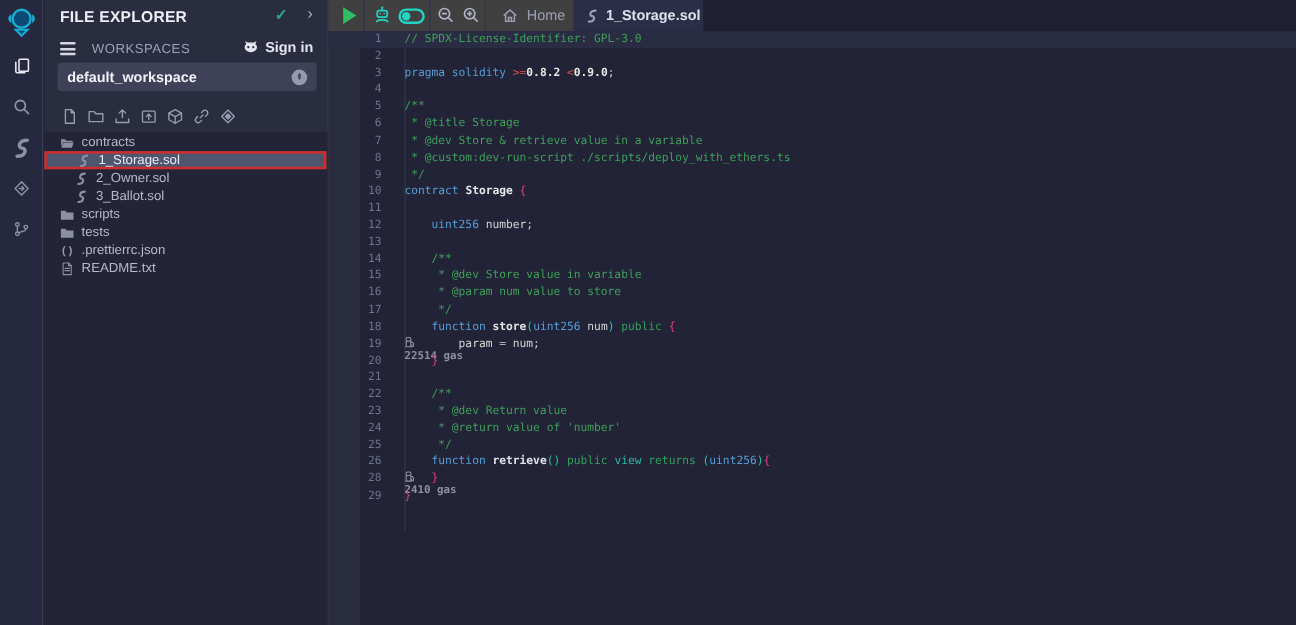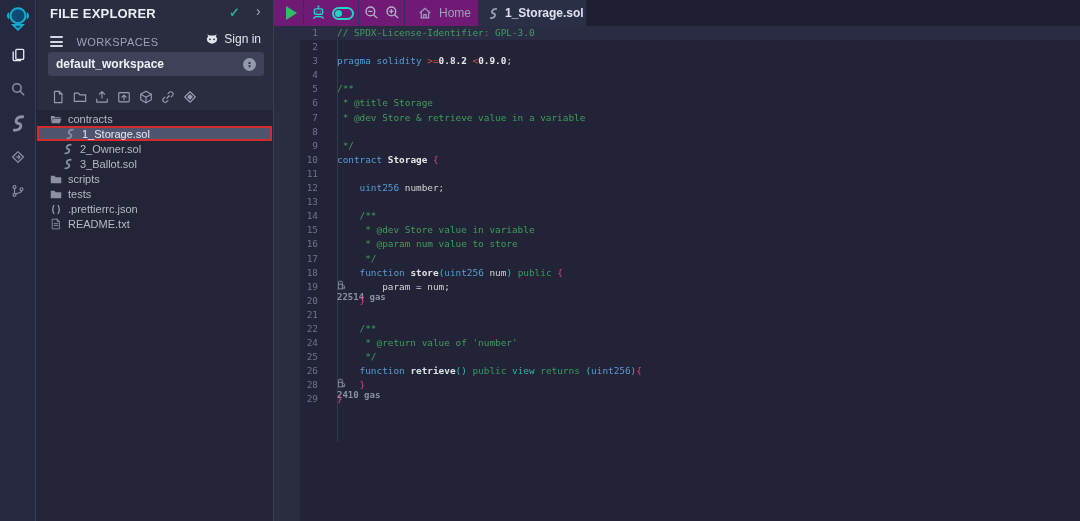--- a/index.html
+++ b/index.html
@@ -15,41 +15,41 @@
 
   
   .panel{position:absolute;left:37px;top:0;width:237px;height:100%;background:#2a2c3f;border-right:1px solid #3a3d52;}
   .fe-title{position:absolute;left:13px;top:6px;font-size:13px;font-weight:bold;color:#eceef5;letter-spacing:.2px;}
   .fe-check{position:absolute;left:192px;top:5px;color:#2aa98f;font-size:13px;font-weight:bold;}
   .fe-chevron{position:absolute;left:219px;top:3px;color:#a9acbe;font-size:14px;}
   .ws-row{position:absolute;left:13px;top:32px;right:10px;height:16px;}
   .hamburger{display:inline-block;vertical-align:middle;margin-right:9px;}
   .hamburger i{display:block;width:13px;height:2px;background:#d5d7e2;margin:2.5px 0;border-radius:1px;}
   .ws-label{font-size:11px;color:#9ca0b8;letter-spacing:.4px;vertical-align:middle;}
-  .signin{position:absolute;right:2px;top:0;color:#e3e5ee;font-size:12px;font-weight:normal;display:flex;align-items:center;gap:5px;cursor:pointer;}
+  .signin{position:absolute;right:2px;top:0;color:#e3e5ee;font-size:12px;font-weight:bold;display:flex;align-items:center;gap:5px;cursor:pointer;}
   .signin .icon{color:#e3e5ee;}
   .ws-select{position:absolute;left:11px;top:52px;width:216px;height:24px;background:#3f4158;border-radius:3px;
              display:flex;align-items:center;padding:0 8px;cursor:pointer;}
   .ws-select .val{font-size:12px;font-weight:bold;color:#f0f1f6;flex:1;}
   .updown{width:13px;height:13px;border-radius:50%;background:#9599ad;display:flex;flex-direction:column;
           align-items:center;justify-content:center;color:#34364d;}
   .updown b{font-size:5px;line-height:4px;display:block;}
   .actions{position:absolute;left:13px;top:89px;display:flex;gap:7px;}
   .abtn{width:15px;height:15px;color:#9a9db2;display:flex;align-items:center;justify-content:center;cursor:pointer;}
 
   .tree{position:absolute;left:0;top:110px;right:0;bottom:0;background:#232536;padding-top:1px;}
   .trow{position:relative;height:15px;display:flex;align-items:center;color:#b6b9c8;font-size:11px;cursor:pointer;}
   .trow .icon{width:12px;height:12px;display:flex;align-items:center;justify-content:center;color:#8c90a5;margin-right:6px;}
   .trow.ind0{padding-left:13px;}
   .trow.ind1{padding-left:25px;}
   .trow.selected{background:#50556f;border:2px solid #d22b2b;color:#e8eaf2;margin-right:1px;}
   .braces-glyph{font-size:9px;color:#9a9db2;font-weight:bold;letter-spacing:0;}
 
   
-  .tabbar{position:absolute;left:274px;right:0;top:0;height:26px;background:#701a75;}
+  .tabbar{position:absolute;left:274px;right:0;top:0;height:26px;background:#404040;}
   .sep{position:absolute;top:0;width:1px;height:26px;background:#32344a;}
   .playbtn{position:absolute;left:12px;top:6px;width:0;height:0;cursor:pointer;
            border-left:11px solid #2fbe62;border-top:7px solid transparent;border-bottom:7px solid transparent;}
   .robot{position:absolute;left:36px;top:4px;color:#23d3c3;cursor:pointer;}
   .toggle{position:absolute;left:58px;top:7px;width:22px;height:13px;border:2px solid #23d3c3;border-radius:8px;cursor:pointer;}
   .toggle .knob{position:absolute;left:1px;top:1px;width:7px;height:7px;border-radius:50%;background:#23d3c3;}
   .zbtn{position:absolute;top:5px;color:#b0b3c5;cursor:pointer;}
   .tab{position:absolute;top:0;height:26px;display:flex;align-items:center;cursor:pointer;}
   .tab-home{left:130px;width:74px;padding-left:14px;color:#9ba0b8;font-size:12px;gap:7px;}
   .tab-active{left:204px;width:108px;background:#2b2e47;padding-left:10px;color:#dfe2ee;font-size:12px;font-weight:bold;gap:6px;}
@@ -369,20 +369,21 @@
         <div class="eline">
           <span class="ln">6</span>
           <span class="code"><span class="tok-c"> * @title Storage</span></span>
         </div>
         <div class="eline">
           <span class="ln">7</span>
           <span class="code"><span class="tok-c"> * @dev Store &amp; retrieve value in a variable</span></span>
         </div>
         <div class="eline">
           <span class="ln">8</span>
+          <span class="code"><span class="tok-c"> * @custom:dev-run-script ./scripts/deploy_with_ethers.ts</span></span>
         </div>
         <div class="eline">
           <span class="ln">9</span>
           <span class="code"><span class="tok-c"> */</span></span>
         </div>
         <div class="eline">
           <span class="ln">10</span>
           <span class="code"><span class="tok-k">contract </span><span class="tok-n">Storage </span><span class="tok-b">{</span></span>
         </div>
         <div class="eline">
@@ -429,20 +430,24 @@
         </div>
         <div class="eline">
           <span class="ln">21</span>
           <span class="code"></span>
         </div>
         <div class="eline">
           <span class="ln">22</span>
           <span class="code"><span class="tok-c">    /**</span></span>
         </div>
         <div class="eline">
+          <span class="ln">23</span>
+          <span class="code"><span class="tok-c">     * @dev Return value</span></span>
+        </div>
+        <div class="eline">
           <span class="ln">24</span>
           <span class="code"><span class="tok-c">     * @return value of 'number'</span></span>
         </div>
         <div class="eline">
           <span class="ln">25</span>
           <span class="code"><span class="tok-c">     */</span></span>
         </div>
         <div class="eline">
           <span class="ln">26</span>
           <span class="code"><span class="tok-w">    </span><span class="tok-k">function</span><span class="tok-w"> </span><span class="tok-f">retrieve</span><span class="tok-p">()</span><span class="tok-w"> </span><span class="tok-g">public</span><span class="tok-w"> </span><span class="tok-v">view</span><span class="tok-w"> </span><span class="tok-g">returns</span><span class="tok-w"> </span><span class="tok-p">(</span><span class="tok-k">uint256</span><span class="tok-p">)</span><span class="tok-b">{</span><span class="gas"><span class="icon" style="display:inline"><svg width="9" height="10" viewBox="0 0 11 11" fill="none" stroke="currentColor" stroke-width="1.1">

